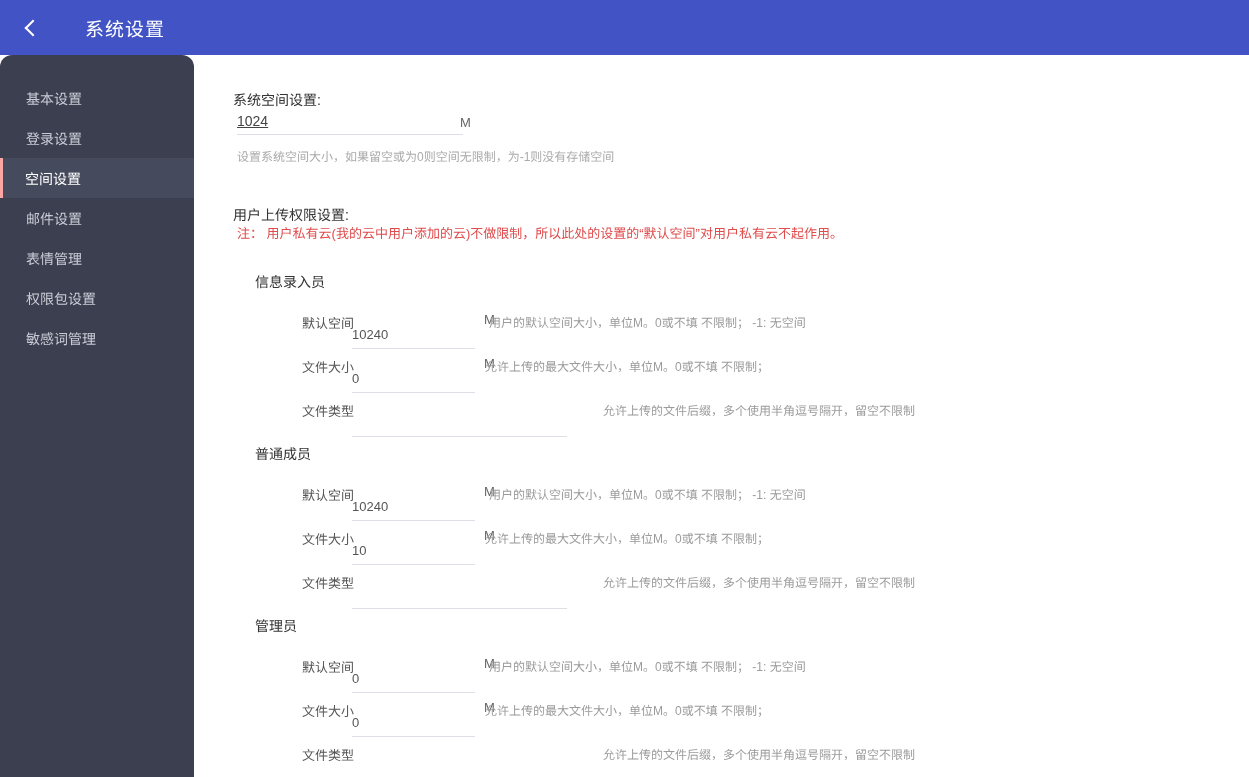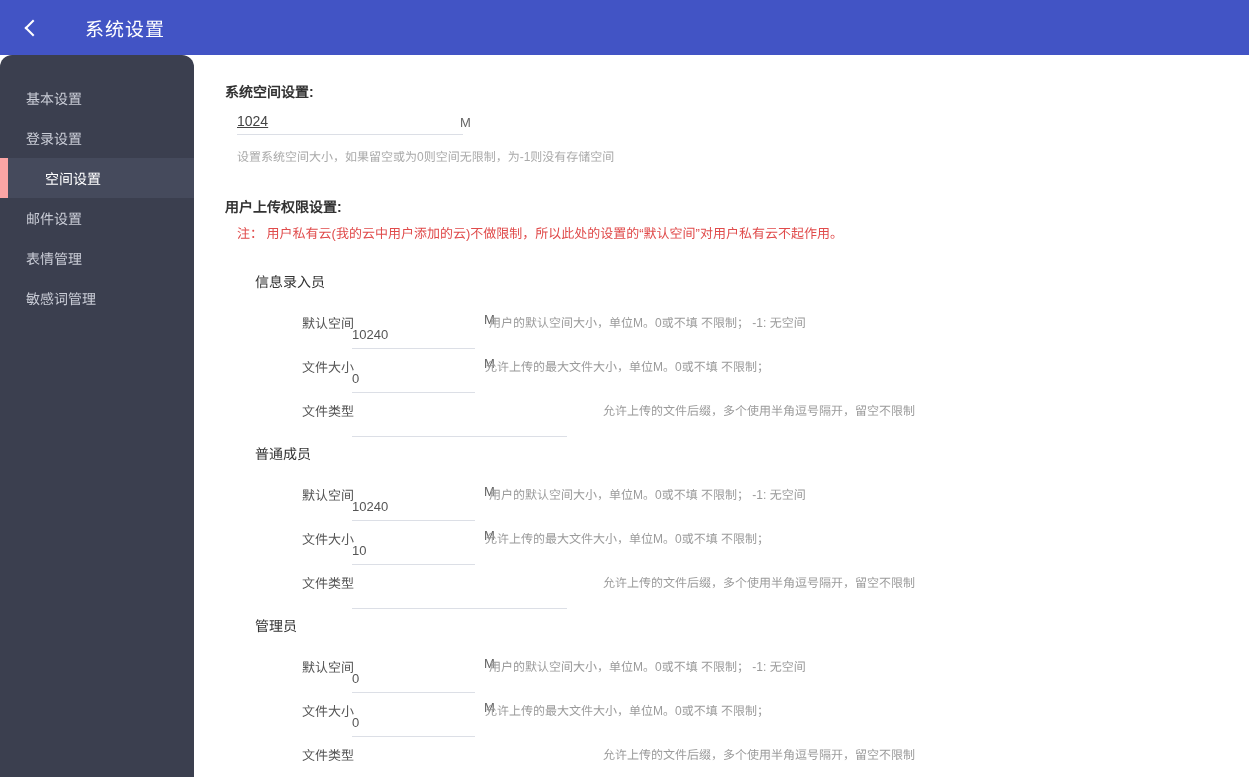--- a/index.html
+++ b/index.html
@@ -63,40 +63,40 @@
     align-items: center;
     padding-left: 26px;
     color: #c9ccd6;
     font-size: 14px;
     cursor: pointer;
   }
   .side-item.first { margin-top: 23px; }
   .side-item.active {
     background: #454a5c;
     color: #ffffff;
-    border-left: 8px solid #fca5a5;
-    padding-left: 37px;
+    border-left: 3px solid #fca5a5;
+    padding-left: 22px;
   }
 
   
   .main {
     position: absolute;
     top: 55px;
     left: 194px;
     width: 1055px;
     height: 722px;
     background: #ffffff;
     overflow: hidden;
   }
 
   .section-title {
     font-size: 14px;
     color: #333333;
-    font-weight: bold;
-    margin: 4px;
+    font-weight: normal;
+    margin: 12px;
     padding: 0;
   }
   .sys-space-title { position: absolute; left: 27px; top: 22px; }
 
   .line-input {
     border: none;
     border-bottom: 1px solid #dcdfe6;
     outline: none;
     background: transparent;
     font-size: 13px;
@@ -199,20 +199,23 @@
   <div class="side-item active">
     <span>空间设置</span>
   </div>
   <div class="side-item">
     <span>邮件设置</span>
   </div>
   <div class="side-item">
     <span>表情管理</span>
   </div>
   <div class="side-item">
+    <span>权限包设置</span>
+  </div>
+  <div class="side-item">
     <span>敏感词管理</span>
   </div>
 </div>
 
 <div class="main">
 
   <div class="section-title sys-space-title">系统空间设置:</div>
 
   <input id="sys-space-input" class="line-input" type="text" value="1024" style="">
 

